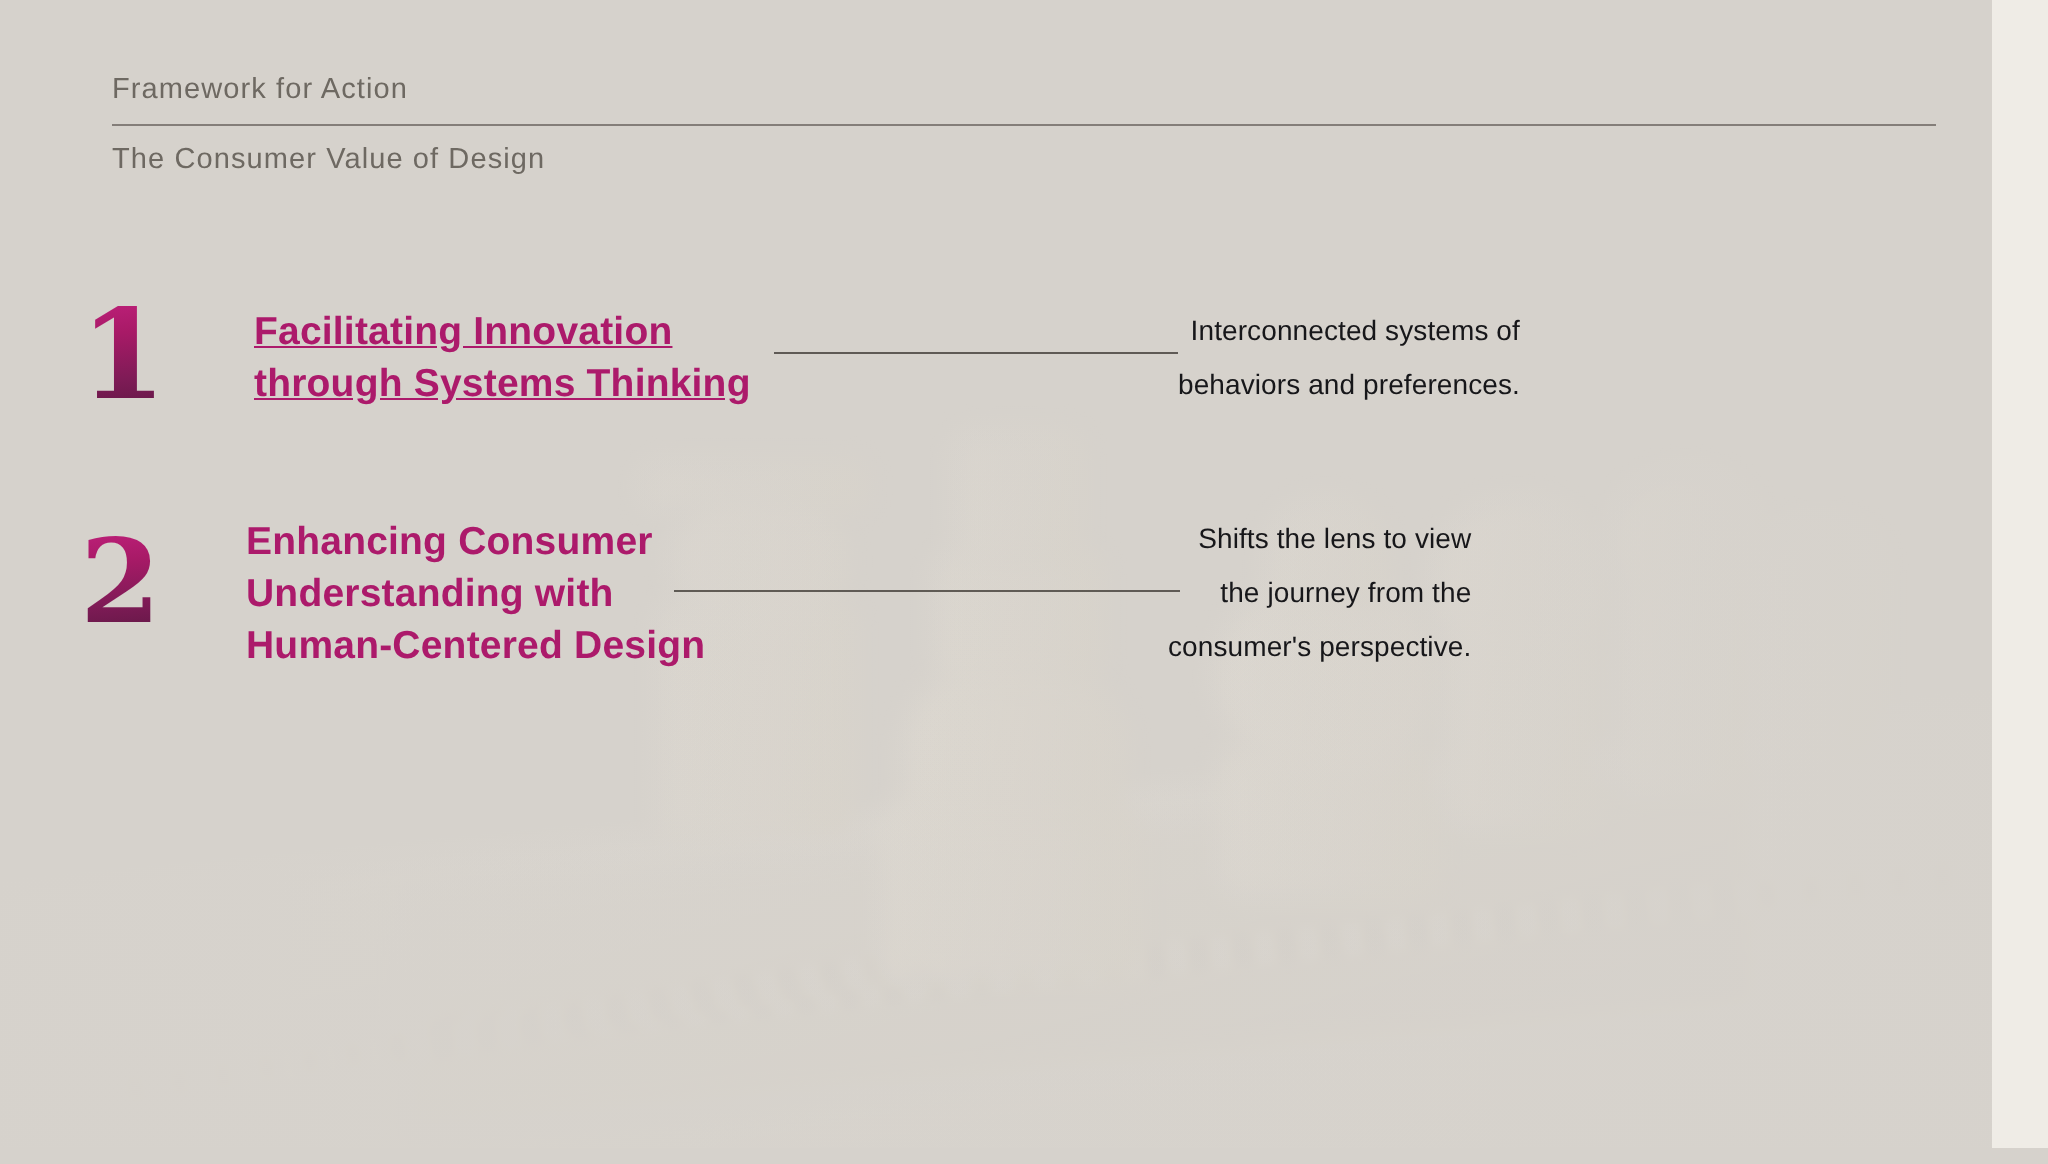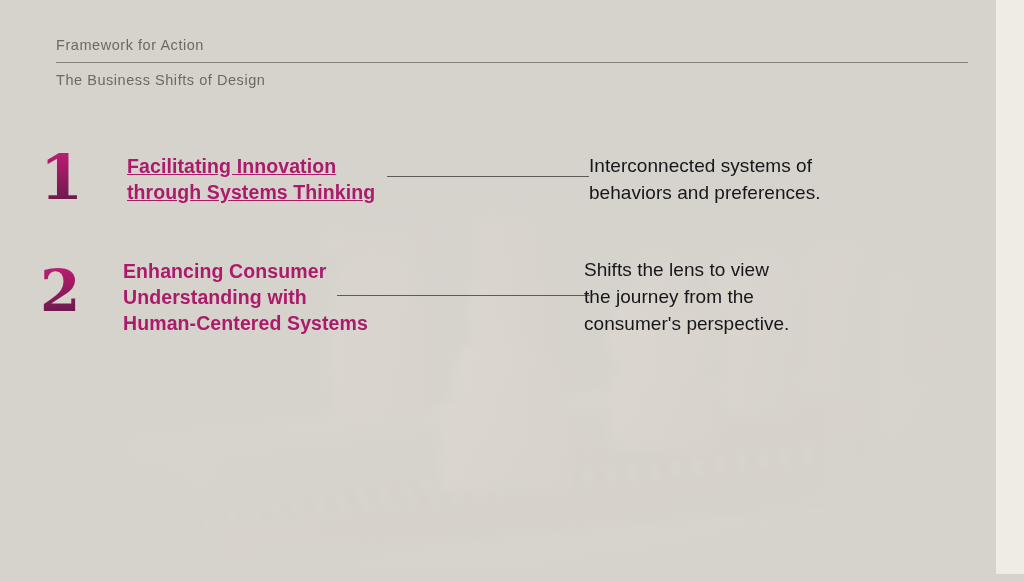--- a/index.html
+++ b/index.html
@@ -168,26 +168,27 @@
     position:absolute;
     height:1px;
     background:#4a4540;
     opacity:.85;
   }
   .conn-1 { left:387px; top:34px;  width:202px; }
   .conn-2 { left:337px; top:45px;  width:253px; }
 
   .body-text {
     position:absolute;
-    font-size:19px;
+    font-size:14px;
     font-weight:400;
     line-height:27px;
     letter-spacing:.05px;
     color:#17171a;
     white-space:pre-line;
+    text-align:right;
   }
   .body-1 { left:589px; top:10px; }
   .body-2 { left:584px; top:6px; }
 </style>
 </head>
 <body>
 
 <div class="slide">
 
   <div class="bg-photo">
@@ -220,36 +221,36 @@
 
     <div class="photo-wash"></div>
     <div class="photo-vignette"></div>
   </div>
 
   <div class="edge-strip"></div>
 
   <div class="header">
     <div class="header-line">Framework for Action</div>
     <div class="rule"></div>
-    <div class="header-line">The Business Shifts of Design</div>
+    <div class="header-line">The Consumer Value of Design</div>
   </div>
 
   <div class="row row-1">
     <div class="numeral num-1">1</div>
     <div class="heading head-1">Facilitating Innovation
 through Systems Thinking</div>
     <div class="connector conn-1"></div>
     <div class="body-text body-1">Interconnected systems of
 behaviors and preferences.</div>
   </div>
 
   <div class="row row-2">
     <div class="numeral num-2">2</div>
     <div class="heading head-2">Enhancing Consumer
 Understanding with
-Human-Centered Systems</div>
+Human-Centered Design</div>
     <div class="connector conn-2"></div>
     <div class="body-text body-2">Shifts the lens to view
 the journey from the
 consumer's perspective.</div>
   </div>
 
 </div>
 
 </body></html>

